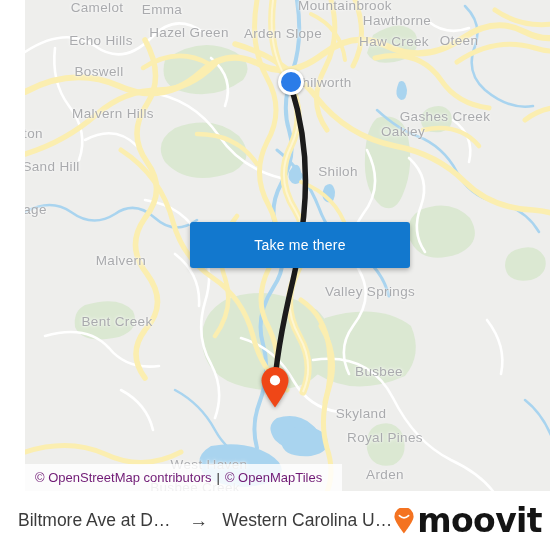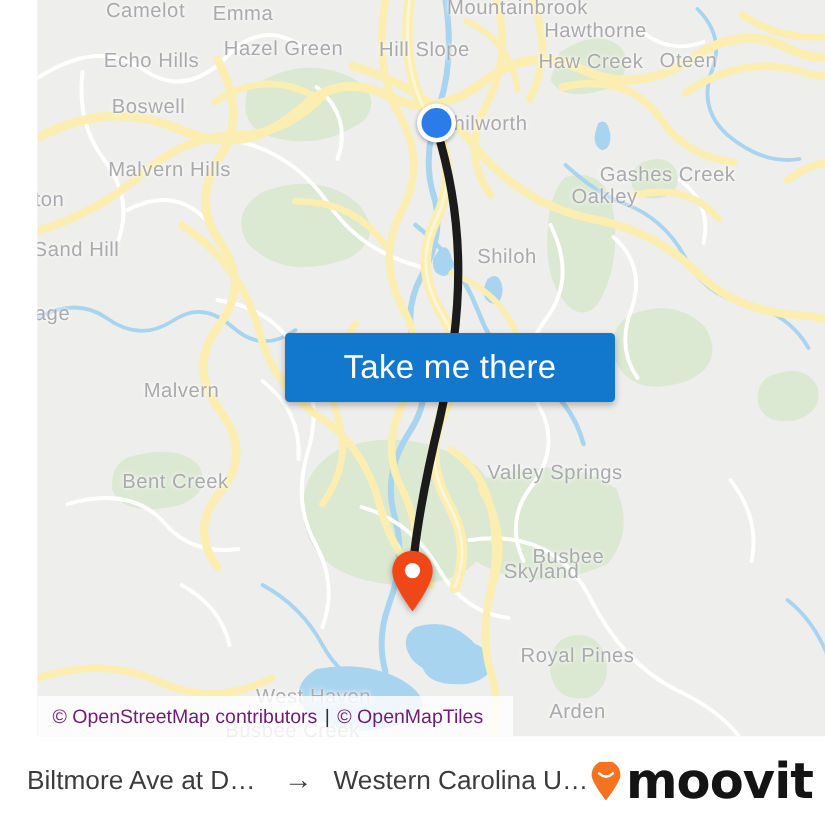--- a/index.html
+++ b/index.html
@@ -79,21 +79,21 @@
     position: absolute;
     left: 165px;
     top: 222px;
     width: 220px;
     height: 46px;
     background: #1278ce;
     border: none;
     border-radius: 3px;
     color: #ffffff;
     font-family: "Liberation Sans", sans-serif;
-    font-size: 22px;
+    font-size: 14px;
     letter-spacing: .2px;
     cursor: pointer;
     box-shadow: 0 2px 5px rgba(0,0,0,.28);
     display: flex;
     align-items: center;
     justify-content: center;
     padding: 0;
   }
 
   
@@ -259,37 +259,37 @@
       <path id="route-line" d="M266 86 C 286 150, 284 210, 268 280 C 256 330, 250 368, 249 396" stroke="#1b1b1b" stroke-width="5.5" fill="none" stroke-linecap="round"></path>
     </svg>
 
     <div id="map-labels">
         <div class="map-label big" style="left: 72px; top: 7px;">Camelot</div>
         <div class="map-label big" style="left: 137px; top: 9px;">Emma</div>
         <div class="map-label big" style="left: 320px; top: 5px;">Mountainbrook</div>
         <div class="map-label big" style="left: 372px; top: 20px;">Hawthorne</div>
         <div class="map-label big" style="left: 76px; top: 40px;">Echo Hills</div>
         <div class="map-label big" style="left: 164px; top: 32px;">Hazel Green</div>
-        <div class="map-label big" style="left: 258px; top: 33px;">Hill Slope</div>
+        <div class="map-label big" style="left: 258px; top: 33px;">Arden Slope</div>
         <div class="map-label big" style="left: 369px; top: 41px;">Haw Creek</div>
         <div class="map-label big" style="left: 434px; top: 40px;">Oteen</div>
         <div class="map-label big" style="left: 74px; top: 71px;">Boswell</div>
         <div class="map-label big" style="left: 302px; top: 82px;">hilworth</div>
         <div class="map-label big" style="left: 420px; top: 116px;">Gashes Creek</div>
         <div class="map-label big" style="left: 88px; top: 113px;">Malvern Hills</div>
         <div class="map-label big" style="left: 378px; top: 131px;">Oakley</div>
         <div class="map-label big" style="left: 8px; top: 133px;">ton</div>
         <div class="map-label big" style="left: 313px; top: 171px;">Shiloh</div>
         <div class="map-label big" style="left: 26px; top: 166px;">Sand Hill</div>
         <div class="map-label big" style="left: 10px; top: 209px;">age</div>
         <div class="map-label big" style="left: 96px; top: 260px;">Malvern</div>
-        <div class="map-label big" style="left: 345px; top: 315px;">Valley Springs</div>
+        <div class="map-label big" style="left: 345px; top: 291px;">Valley Springs</div>
         <div class="map-label big" style="left: 92px; top: 321px;">Bent Creek</div>
         <div class="map-label big" style="left: 354px; top: 371px;">Busbee</div>
-        <div class="map-label big" style="left: 336px; top: 381px;">Skyland</div>
+        <div class="map-label big" style="left: 336px; top: 413px;">Skyland</div>
         <div class="map-label big" style="left: 360px; top: 437px;">Royal Pines</div>
         <div class="map-label big" style="left: 184px; top: 464px;">West Haven</div>
         <div class="map-label big" style="left: 360px; top: 474px;">Arden</div>
         <div class="map-label big" style="left: 170px; top: 487px;">Busbee Creek</div>
       </div>
 
     <div id="origin-marker" style="left: 266px; top: 82px; background: rgb(43, 124, 232);"></div>
 
     <svg id="dest-marker" viewBox="0 0 30 42" style="left: 250px; top: 408px;">
       <path d="M15 41.5 C15 41.5 28.5 24 28.5 14.6 A13.5 13.5 0 1 0 1.5 14.6 C1.5 24 15 41.5 15 41.5 Z" fill="#ef4717"></path>

